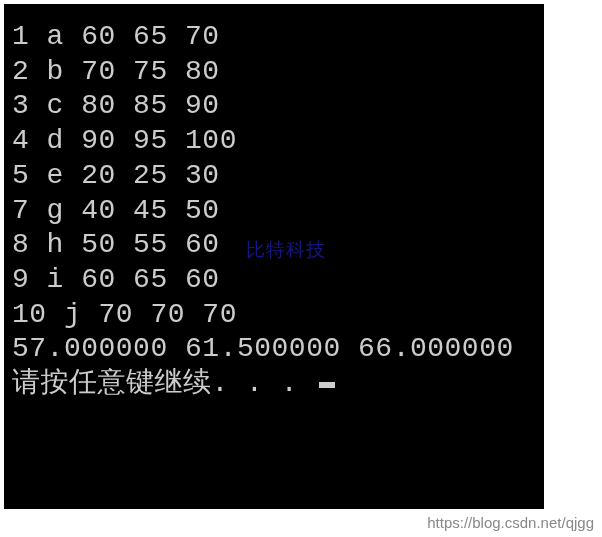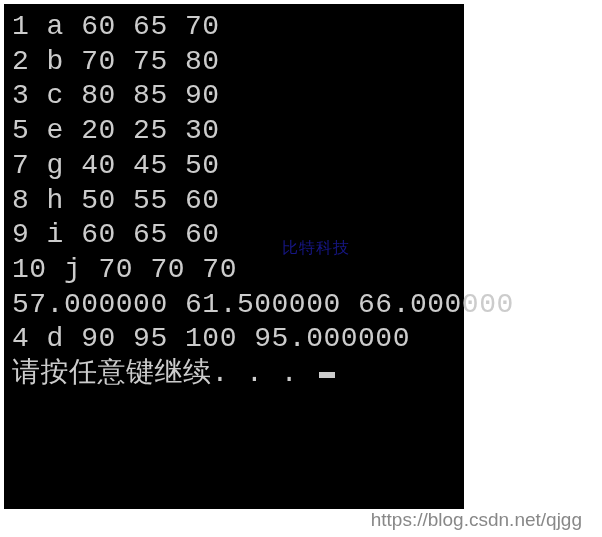--- a/index.html
+++ b/index.html
@@ -9,76 +9,75 @@
     }
     body {
       width: 602px;
       height: 537px;
       background: #ffffff;
       position: relative;
       overflow: hidden;
     }
     .console {
       background: #000000;
-      width: 460px;
+      width: 540px;
       height: 505px;
       margin-left: 4px;
       margin-top: 4px;
-      padding: 6px 8px;
+      padding: 16px 8px;
       font-family: "SimSun", "NSimSun", "Courier New", monospace;
       font-size: 28px;
       color: #cccccc;
       line-height: 1.24;
       letter-spacing: 0.5px;
       position: relative;
     }
     .line {
       white-space: pre;
       display: block;
     }
     .watermark-cn {
       position: absolute;
       left: 242px;
       top: 234px;
       color: #2020bb;
-      font-size: 16px;
+      font-size: 19px;
       font-family: "SimSun", sans-serif;
       opacity: 0.7;
       letter-spacing: 1px;
-      margin-left: 36px;
     }
     .cursor {
       display: inline-block;
       width: 16px;
       height: 6px;
       background: #cccccc;
       vertical-align: baseline;
       margin-left: 4px;
       margin-bottom: 3px;
     }
     .url-watermark {
       position: absolute;
-      right: 20px;
+      right: 8px;
       bottom: 6px;
       color: #888888;
-      font-size: 19px;
+      font-size: 15px;
       font-family: Arial, sans-serif;
     }
   </style>
 </head>
 <body>
 
 <div class="console">
   <span class="line">1 a 60 65 70</span>
   <span class="line">2 b 70 75 80</span>
   <span class="line">3 c 80 85 90</span>
+  <span class="line">4 d 90 95 100</span>
   <span class="line">5 e 20 25 30</span>
   <span class="line">7 g 40 45 50</span>
   <span class="line">8 h 50 55 60</span>
   <span class="line">9 i 60 65 60</span>
   <span class="line">10 j 70 70 70</span>
   <span class="line">57.000000 61.500000 66.000000</span>
-  <span class="line">4 d 90 95 100 95.000000</span>
   <span class="line"><span>请按任意键继续. . . </span><span class="cursor"></span></span>
   <div class="watermark-cn">比特科技</div>
 </div>
 
 <div class="url-watermark">https://blog.csdn.net/qjgg</div>
 
 </body></html>

